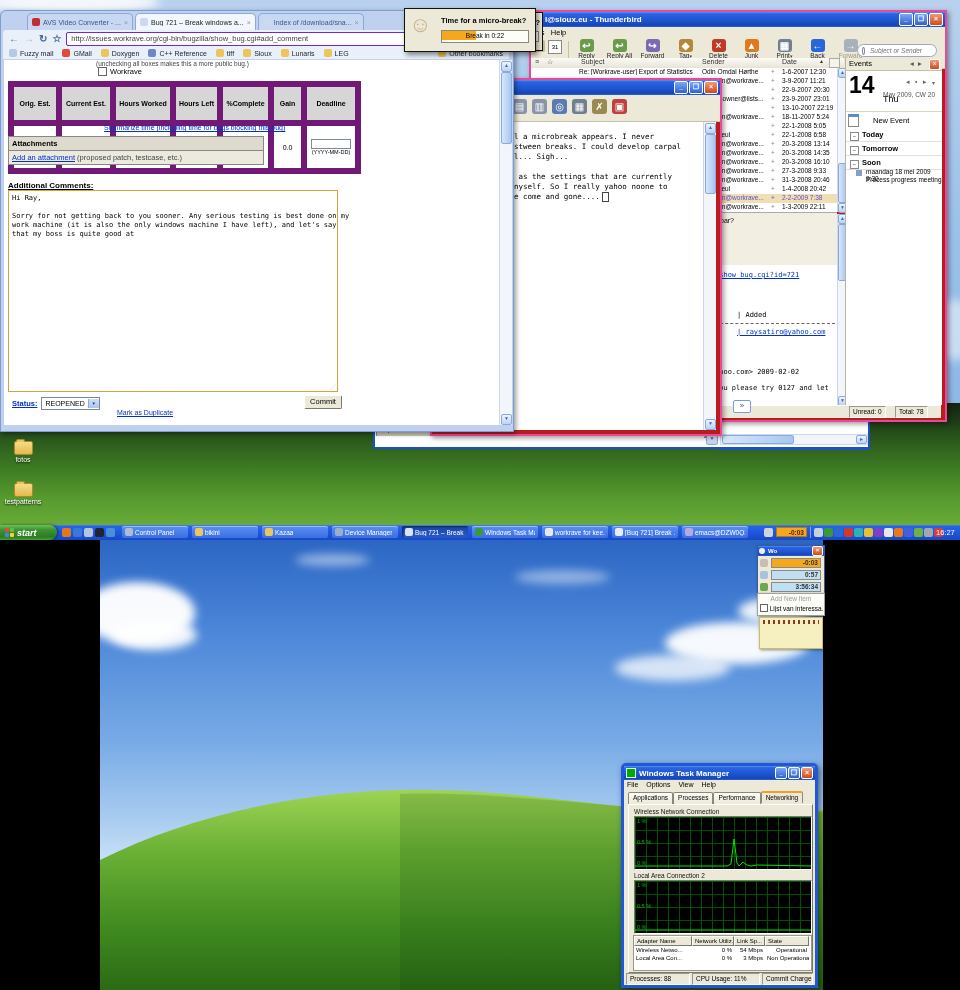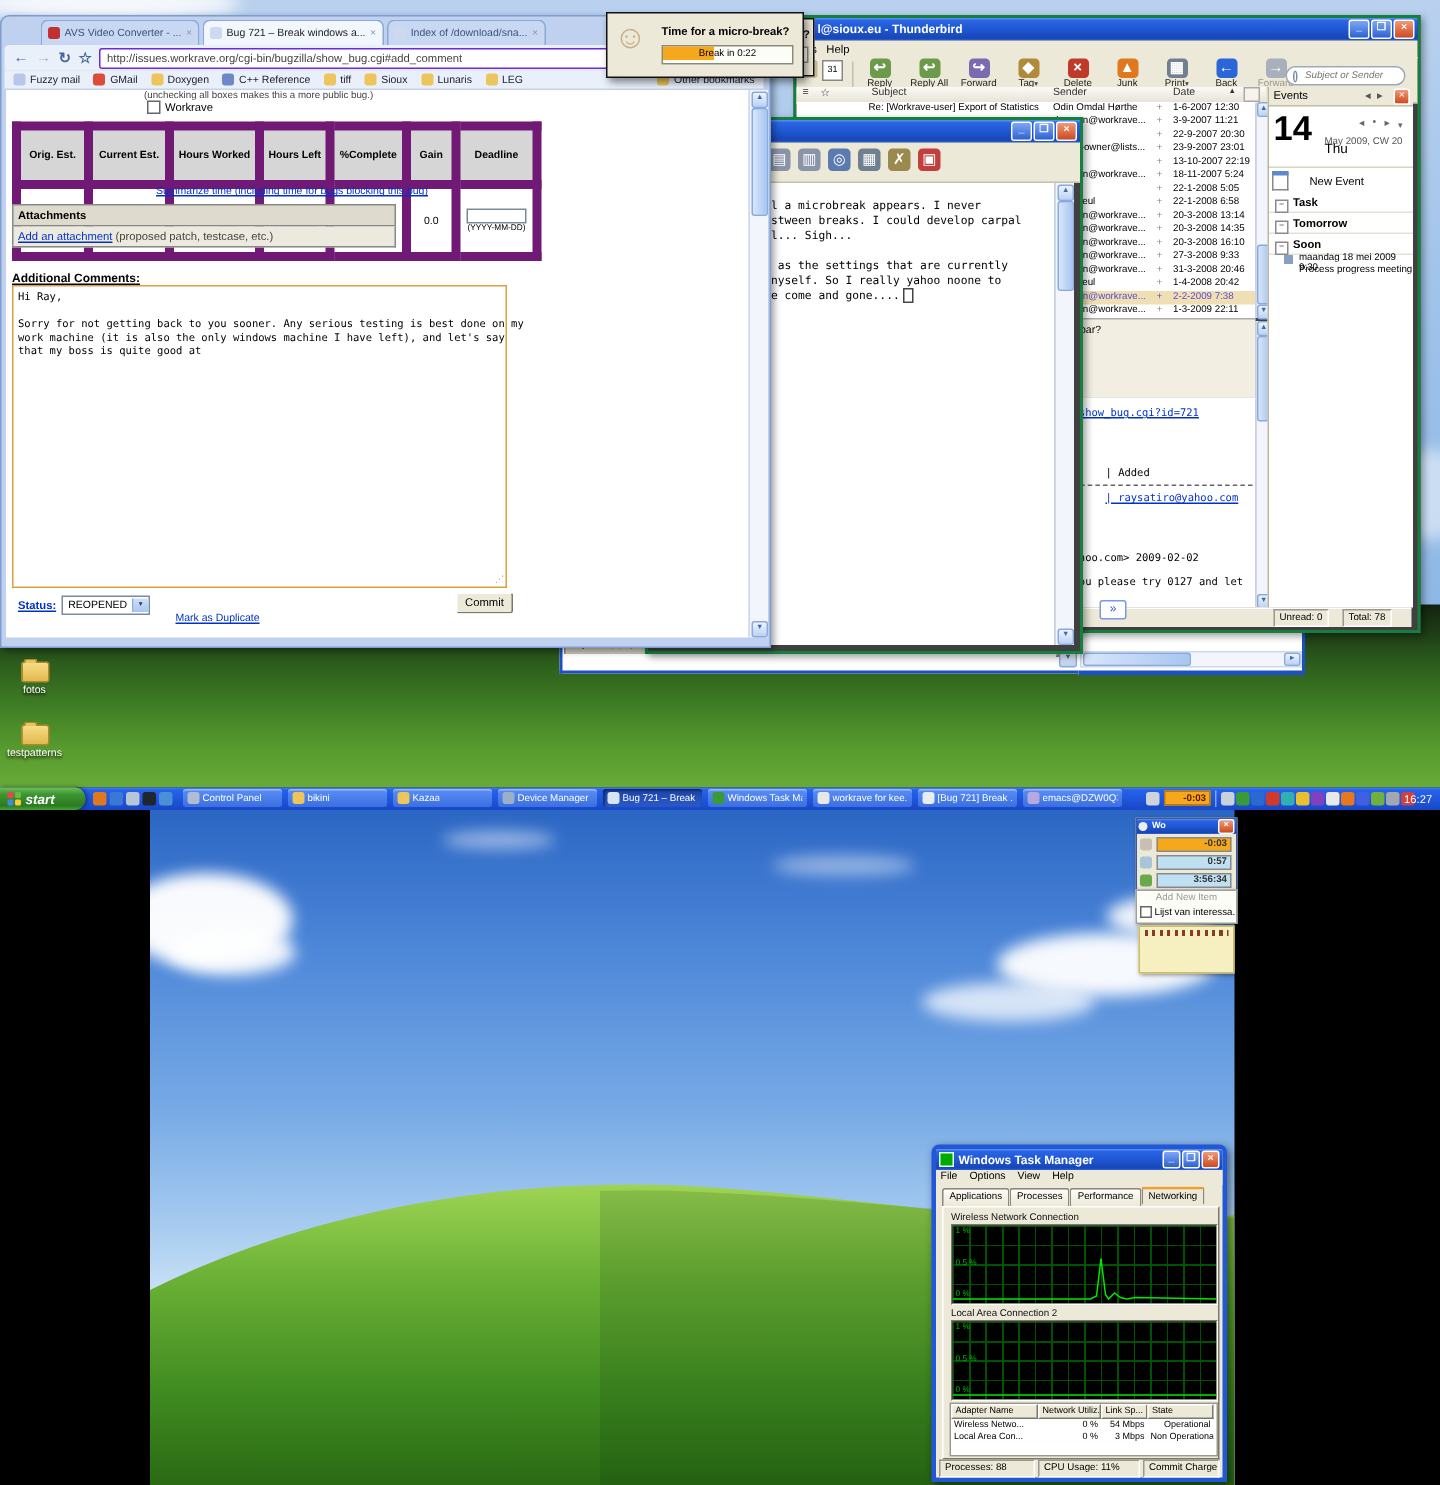--- a/index.html
+++ b/index.html
@@ -4,21 +4,21 @@
 <style>
   html,body{margin:0;padding:0;background:#000}
   #screen{position:relative;width:960px;height:990px;background:#000;overflow:hidden;
           font-family:"Liberation Sans",sans-serif;font-size:8px;color:#000}
   .abs{position:absolute}
   .mono{font-family:"DejaVu Sans Mono",monospace}
   .lnk{color:#0031cc;text-decoration:underline}
   .nowrap{white-space:nowrap;overflow:hidden}
 
   
-  .win{position:absolute;border:2px solid #15803d;background:#404040;box-shadow:2px 2px 5px rgba(0,0,0,.4)}
+  .win{position:absolute;border:2px solid #ec4899;background:#b91c1c;box-shadow:2px 2px 5px rgba(0,0,0,.4)}
   .titlebar{position:absolute;left:0;right:0;top:0;height:15px;display:flex;align-items:center;gap:3px;
     padding:0 2px;color:#fff;font-weight:bold;font-size:8px;
     background:linear-gradient(180deg,#5c93f2 0%,#2a64e4 12%,#1f57d4 50%,#1846b4 90%,#2a64e4 100%)}
   .tbtns{margin-left:auto;display:flex;gap:1px}
   .tbtn{width:12px;height:11px;border:1px solid #fff;border-radius:2px;color:#fff;font-size:7px;
     line-height:9px;text-align:center;font-weight:bold;
     background:linear-gradient(180deg,#7da7f5,#2e62d0)}
   .tbtn.close{background:linear-gradient(180deg,#f09a76,#d0491e)}
   .g3d{background:#ece9d8;border:1px solid;border-color:#fff #7a7a6a #7a7a6a #fff}
 
@@ -422,21 +422,21 @@
         <span class="abs" style="left:77px;top:7px;font-size:7px;color:#666">▸</span>
         <span class="abs" style="left:86px;top:8px;font-size:6px;color:#666">▾</span>
         <span class="abs" style="left:37px;top:20px;font-size:6.5px;color:#555">May 2009, CW 20</span>
       </div>
       <div class="abs" style="left:2px;top:56px;height:12px;display:flex;align-items:center;gap:14px;font-size:7.5px">
         <span style="width:9px;height:9px;background:#fff;border:1px solid #888;border-top:3px solid #5a8ad0;display:inline-block"></span>
         <span>New Event</span>
       </div>
       <div class="abs" style="left:0;top:70px;width:96px">
 
-          <div class="ev-row"><span class="boxminus">−</span><span style="line-height:13px">Task</span></div>
+          <div class="ev-row"><span class="boxminus">−</span><span style="line-height:13px">Today</span></div>
 
           <div class="ev-row"><span class="boxminus">−</span><span style="line-height:13px">Tomorrow</span></div>
 
           <div class="ev-row"><span class="boxminus">−</span><span style="line-height:13px">Soon</span></div>
         </div>
       <div class="abs" style="left:0;top:110px;width:96px;height:20px">
         <span class="abs" style="left:10px;top:2px;width:6px;height:6px;background:#88a0c0"></span>
         <span class="abs" style="left:20px;top:0;font-size:6.5px">maandag 18 mei 2009 9:30</span>
         <span class="abs" style="left:20px;top:8px;font-size:6.5px">Process progress meeting</span>
       </div>

